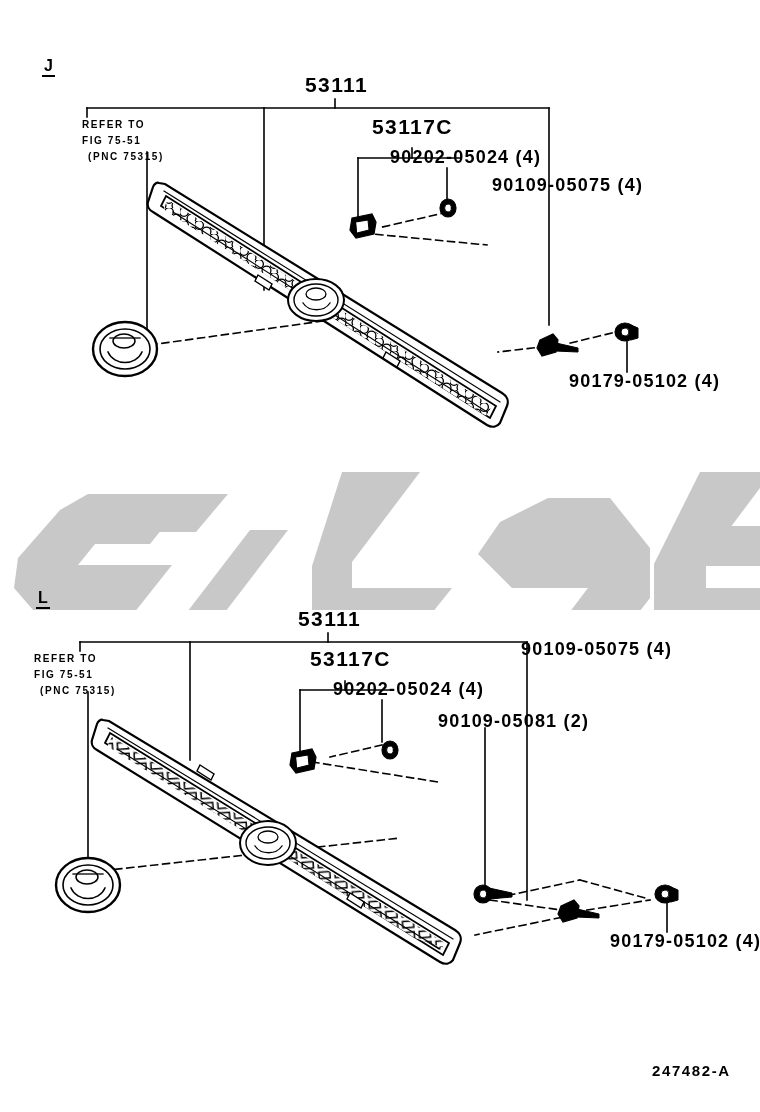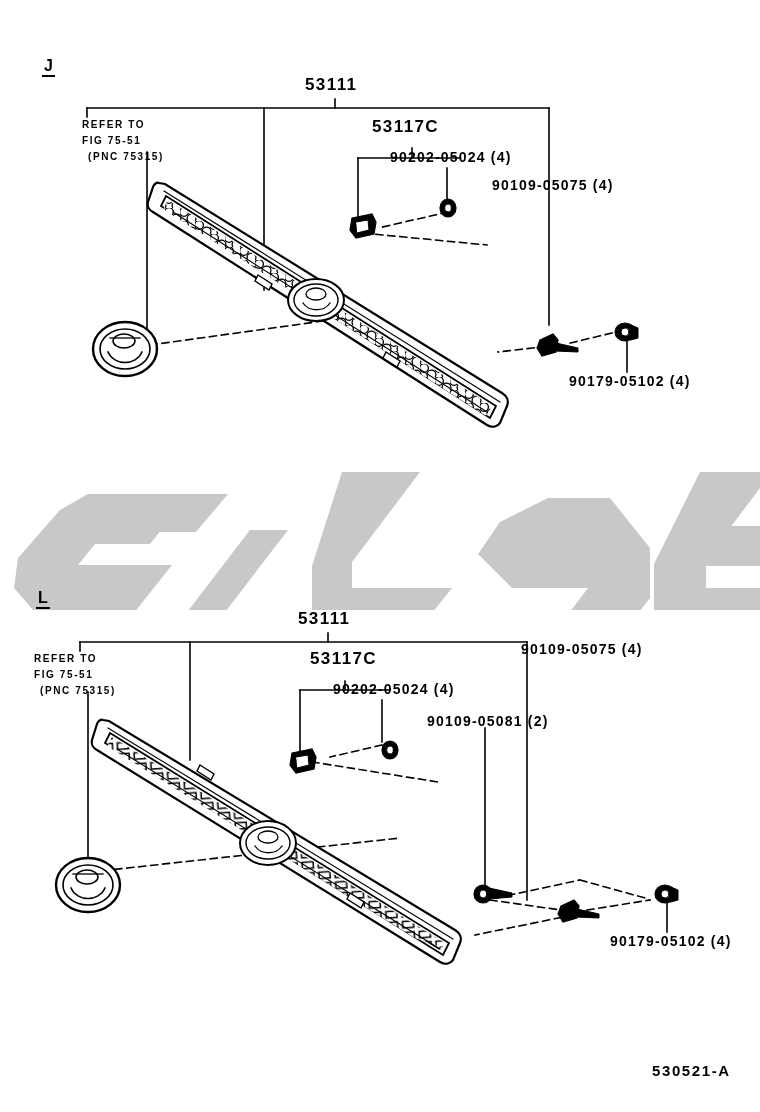--- a/index.html
+++ b/index.html
@@ -10,28 +10,28 @@
     background:#ffffff;color:#000000;
   }
   .page{position:absolute;inset:0;}
   .layer{position:absolute;left:0;top:0;width:760px;height:1112px;}
   .svg-layer{pointer-events:none;}
 
   
   .lbl{
     position:absolute;
     font-family:"Liberation Sans","DejaVu Sans",sans-serif;
-    font-size:17px;
+    font-size:21px;
     font-weight:bold;
     letter-spacing:1.4px;
     color:#000;
     white-space:pre;
     line-height:17px;
   }
-  .lbl.small{font-size:14px;letter-spacing:1.2px;}
+  .lbl.small{font-size:18px;letter-spacing:1.2px;}
   .lbl.refer{font-size:10px;letter-spacing:1.6px;line-height:16px;}
   .section-mark{
     position:absolute;
     font-size:16px;font-weight:bold;letter-spacing:0;
     border-bottom:2px solid #000;
     padding:0 2px 1px 2px;
     line-height:16px;
   }
   .figno{
     position:absolute;
@@ -263,19 +263,19 @@
   <div class="lbl refer" style="left:34px;top:651px;">REFER TO</div>
   <div class="lbl refer" style="left:34px;top:667px;">FIG 75-51</div>
   <div class="lbl refer" style="left:40px;top:683px;">(PNC 75315)</div>
 
   <div class="lbl" style="left:310px;top:650px;">53117C</div>
 
   <div class="lbl small" style="left:333px;top:681px;">90202-05024 (4)</div>
 
   <div class="lbl small" style="left:521px;top:641px;">90109-05075 (4)</div>
 
-  <div class="lbl small" style="left:427px;top:713px;">90109-05081 (2)</div>
+  <div class="lbl small" style="left:438px;top:713px;">90109-05081 (2)</div>
 
   <div class="lbl small" style="left:610px;top:933px;">90179-05102 (4)</div>
 
-  <div class="figno" style="left:652px;top:1062px;">530521-A</div>
+  <div class="figno" style="left:652px;top:1062px;">247482-A</div>
 
 </div>
 
 </body></html>

